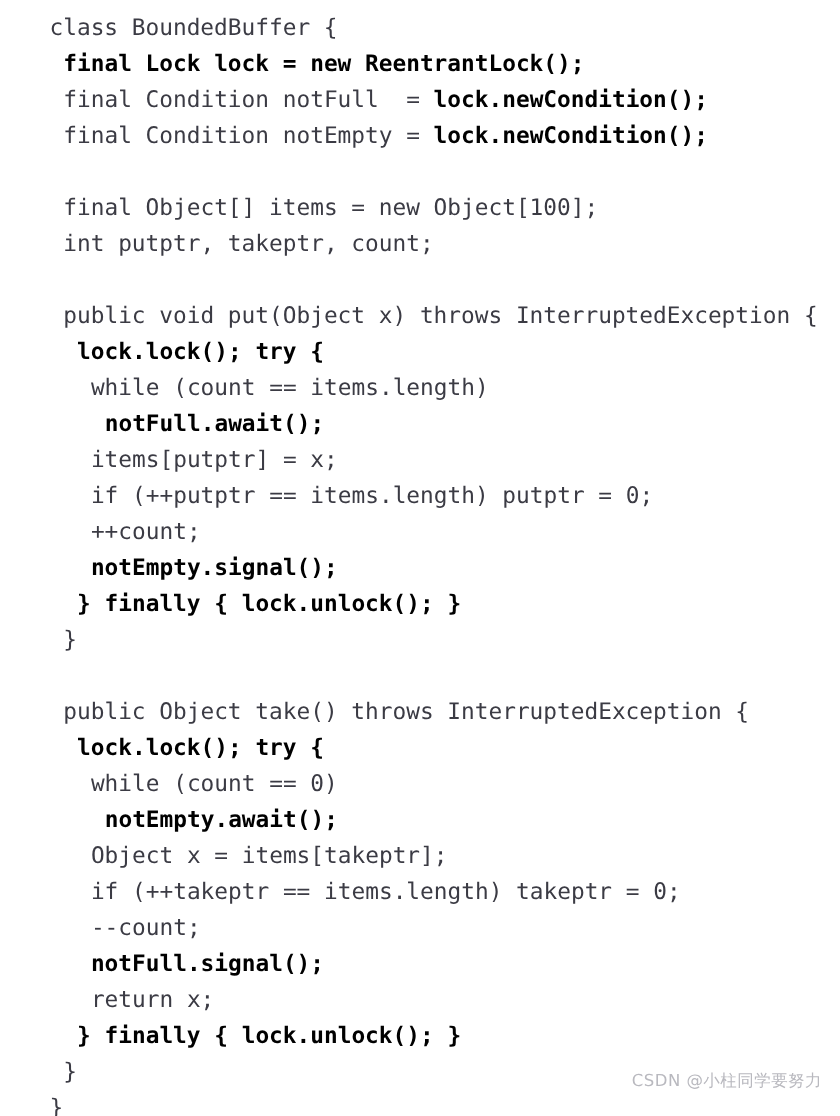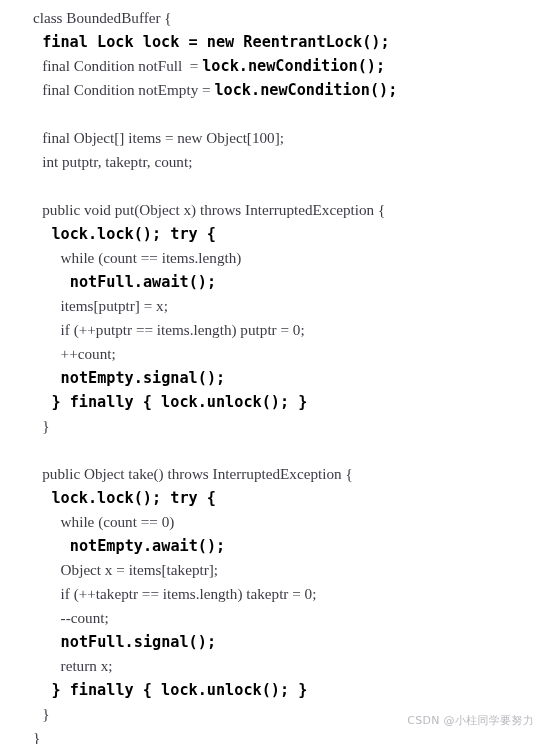--- a/index.html
+++ b/index.html
@@ -41,25 +41,25 @@
     white-space: pre;
     font-family: "DejaVu Sans Mono", "Liberation Mono", monospace;
     font-size: 15.2px;
     color: #3b3b44;
     padding-left: 33px;
   }
 
   
   .code-line .tok { font-family: inherit; }
   .code-line .b { font-weight: bold; color: #000000; }
-  .code-line .r { font-weight: normal; font-family: Liberation Serif, serif; }
+  .code-line .r { font-weight: normal; }
 
   #watermark {
     position: absolute;
-    right: 26px;
+    right: 12px;
     bottom: 16px;
     font-family: "DejaVu Sans", "Liberation Sans", sans-serif;
     font-size: 11px;
     color: #b9b9bf;
     letter-spacing: 0.3px;
     white-space: nowrap;
   }
 </style>
 </head>
 <body style="background: rgb(255, 255, 255);">

